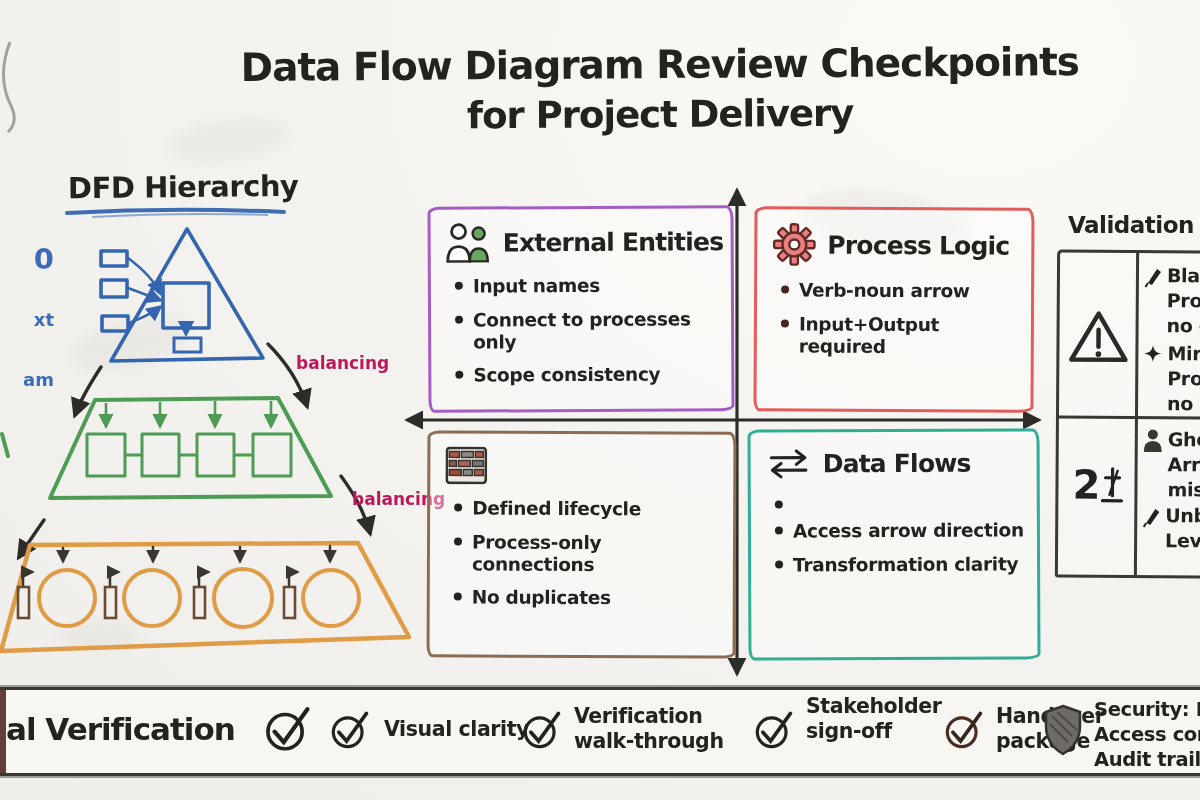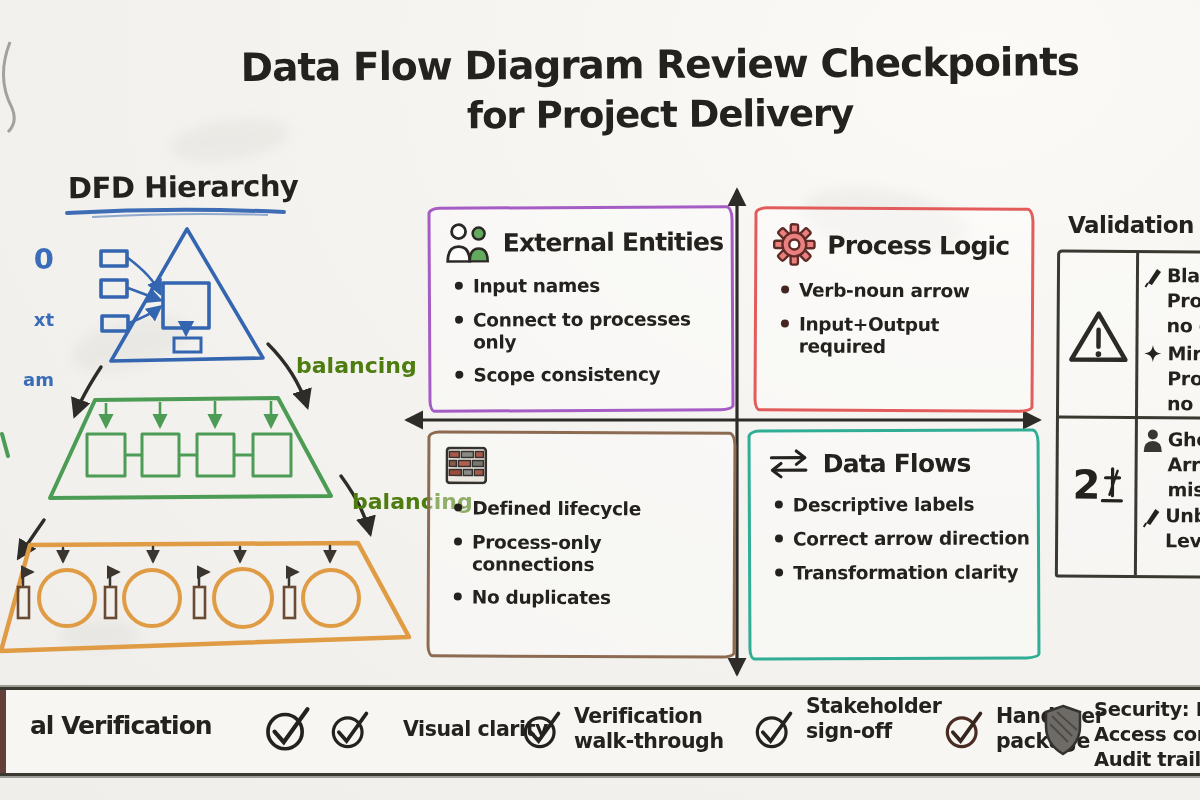--- a/index.html
+++ b/index.html
@@ -14,21 +14,21 @@
   .smudge{position:absolute;border-radius:50%;background:#8d8a82;filter:blur(6px);opacity:.08;}
   
   .title{position:absolute;left:180px;top:42px;width:960px;text-align:center;transform:rotate(-0.4deg);}
   .title .l1{font-size:39px;font-weight:bold;letter-spacing:-1px;}
   .title .l2{font-size:37px;font-weight:bold;letter-spacing:-1px;margin-top:6px;}
   
   .hier-head{position:absolute;left:68px;top:170px;font-size:29px;font-weight:bold;letter-spacing:-0.5px;transform:rotate(-0.6deg);}
   .edge-frags{position:absolute;left:0;top:243px;width:54px;text-align:right;color:#3a6cb8;font-weight:bold;line-height:33px;}
   .edge-frags .f0{font-size:29px;}
   .edge-frags .f1,.edge-frags .f2{font-size:18px;margin-top:27px;}
-  .balancing{position:absolute;font-size:22px;font-weight:bold;color:#4d7c0f;}
+  .balancing{position:absolute;font-size:17px;font-weight:bold;color:#be185d;}
   
   .q-box{position:absolute;background:rgba(255,255,255,.38);border-style:solid;border-width:3.5px;
          border-radius:12px 7px 14px 6px / 7px 14px 6px 12px;box-sizing:border-box;}
   .q-head{display:flex;align-items:center;gap:11px;margin:13px 0 0 15px;}
   .q-title{font-size:25px;font-weight:bold;letter-spacing:-0.8px;white-space:nowrap;}
   .q-bullets{margin:13px 0 0 24px;}
   .bullet{display:flex;font-size:18.5px;font-weight:bold;letter-spacing:-0.3px;line-height:1.18;margin-bottom:12px;}
   .bullet .dot{width:8px;height:8px;border-radius:50%;background:#24221f;margin:6px 10px 0 0;flex:none;}
   .q-pl .bullet .dot{background:#452522;}
   
@@ -39,21 +39,21 @@
   .val-vline{position:absolute;left:76px;top:0;width:2.6px;height:100%;background:#3a3831;}
   .val-hline{position:absolute;left:0;top:163px;width:100%;height:2.6px;background:#3a3831;}
   .val-line{font-size:19px;font-weight:bold;letter-spacing:-0.3px;line-height:25px;}
   .val-item{position:absolute;display:flex;gap:5px;}
   .two-glyph{position:absolute;left:14px;top:212px;display:flex;align-items:flex-start;}
   .two-glyph .two{font-size:40px;font-weight:bold;line-height:40px;}
   
   .footer{position:absolute;left:-8px;top:687px;width:1216px;height:89px;background:#f7f6f3;
           border-top:3.5px solid #3a3831;border-bottom:3.5px solid #3a3831;box-sizing:border-box;
           box-shadow:0 -7px 0 -5px rgba(58,56,49,.45), 0 7px 0 -5px rgba(58,56,49,.45);}
-  .f-head{position:absolute;left:14px;top:21px;font-size:25px;font-weight:bold;letter-spacing:-1px;margin-left:24px;}
+  .f-head{position:absolute;left:14px;top:21px;font-size:31px;font-weight:bold;letter-spacing:-1px;}
   .f-label{position:absolute;font-size:20.5px;font-weight:bold;letter-spacing:-0.4px;line-height:25px;}
   .sec-lines{position:absolute;left:1102px;top:7px;font-size:19.5px;font-weight:bold;line-height:25px;letter-spacing:-0.4px;white-space:nowrap;}
   .maroon-edge{position:absolute;left:8px;top:0;width:6px;height:100%;background:#4a1d16;opacity:.85;}
 </style>
 </head>
 <body>
 
 <div class="smudge" style="left:70px;top:320px;width:120px;height:48px;transform:rotate(-15deg);"></div>
 <div class="smudge" style="left:800px;top:190px;width:170px;height:60px;transform:rotate(8deg);"></div>
 <div class="smudge" style="left:170px;top:120px;width:120px;height:40px;transform:rotate(-8deg);"></div>
@@ -261,25 +261,24 @@
           <path d="M32,5 L41,12 L32,19"></path>
         <path d="M42,25 L8,25"></path>
           <path d="M16,18 L7,25 L16,32"></path>
       </g>
     </svg>
     <span class="q-title">Data Flows</span>
   </div>
   <div class="q-bullets" style="max-width:255px;">
     <div class="bullet">
         <span class="dot"></span>
-        <span>Descriptive labels</span>
-      </div>
-    <div class="bullet">
-        <span class="dot"></span>
-        <span>Correct arrow direction</span>
+      </div>
+    <div class="bullet">
+        <span class="dot"></span>
+        <span>Access arrow direction</span>
       </div>
     <div class="bullet">
         <span class="dot"></span>
         <span>Transformation clarity</span>
       </div>
   </div>
 </div>
 
 <div class="val-head">Validation</div>
 <div class="val-table">
@@ -357,21 +356,21 @@
 
   <svg class="abs" style="left:272px;top:13px;" width="50" height="52" viewBox="0 0 38 38">
     <circle cx="16" cy="21" r="13" stroke="#24221f" stroke-width="2.8" fill="none"></circle>
     <path d="M8,21 L15,29 L33,4" stroke="#24221f" stroke-width="3.2" fill="none" stroke-linecap="round"></path>
   </svg>
 
   <svg class="abs" style="left:338px;top:18px;" width="42" height="44" viewBox="0 0 38 38">
     <circle cx="16" cy="21" r="13" stroke="#24221f" stroke-width="2.9" fill="none"></circle>
     <path d="M8,21 L15,29 L33,4" stroke="#24221f" stroke-width="3.3" fill="none" stroke-linecap="round"></path>
   </svg>
-  <div class="f-label" style="left:392px;top:27px;margin-left:19px;">Visual clarity</div>
+  <div class="f-label" style="left:392px;top:27px;">Visual clarity</div>
 
   <svg class="abs" style="left:530px;top:18px;" width="42" height="44" viewBox="0 0 38 38">
     <circle cx="16" cy="21" r="13" stroke="#24221f" stroke-width="2.9" fill="none"></circle>
     <path d="M8,21 L15,29 L33,4" stroke="#24221f" stroke-width="3.3" fill="none" stroke-linecap="round"></path>
   </svg>
   <div class="f-label" style="left:582px;top:14px;width:158px;">Verification walk-through</div>
 
   <svg class="abs" style="left:762px;top:18px;" width="42" height="44" viewBox="0 0 38 38">
     <circle cx="16" cy="21" r="13" stroke="#24221f" stroke-width="2.9" fill="none"></circle>
     <path d="M8,21 L15,29 L33,4" stroke="#24221f" stroke-width="3.3" fill="none" stroke-linecap="round"></path>

